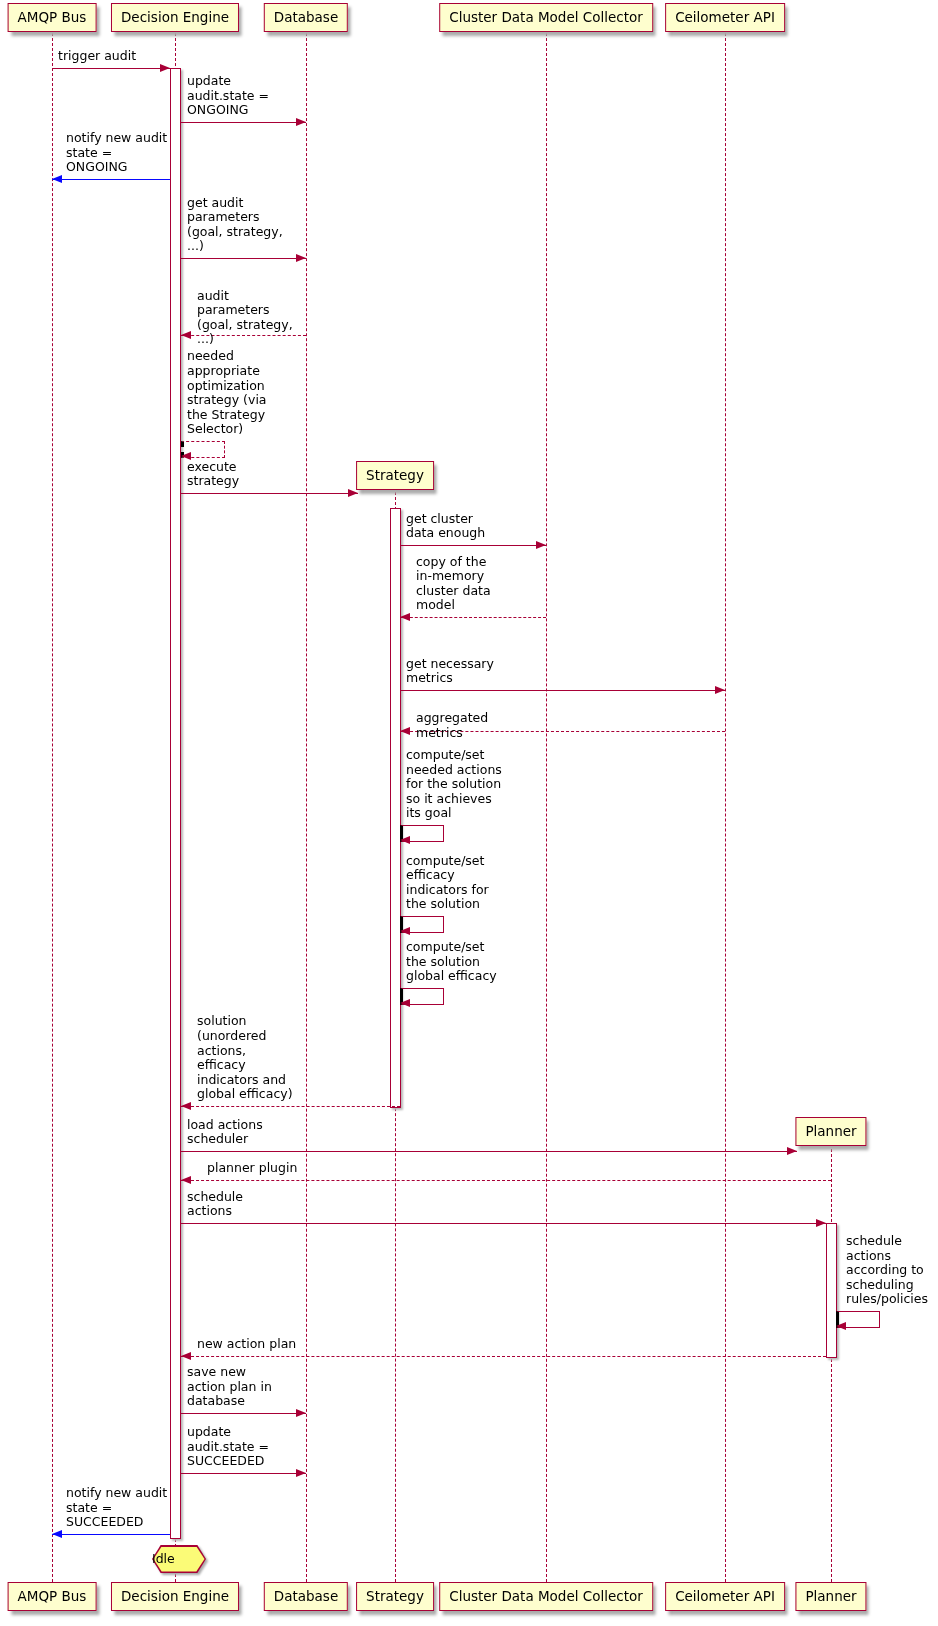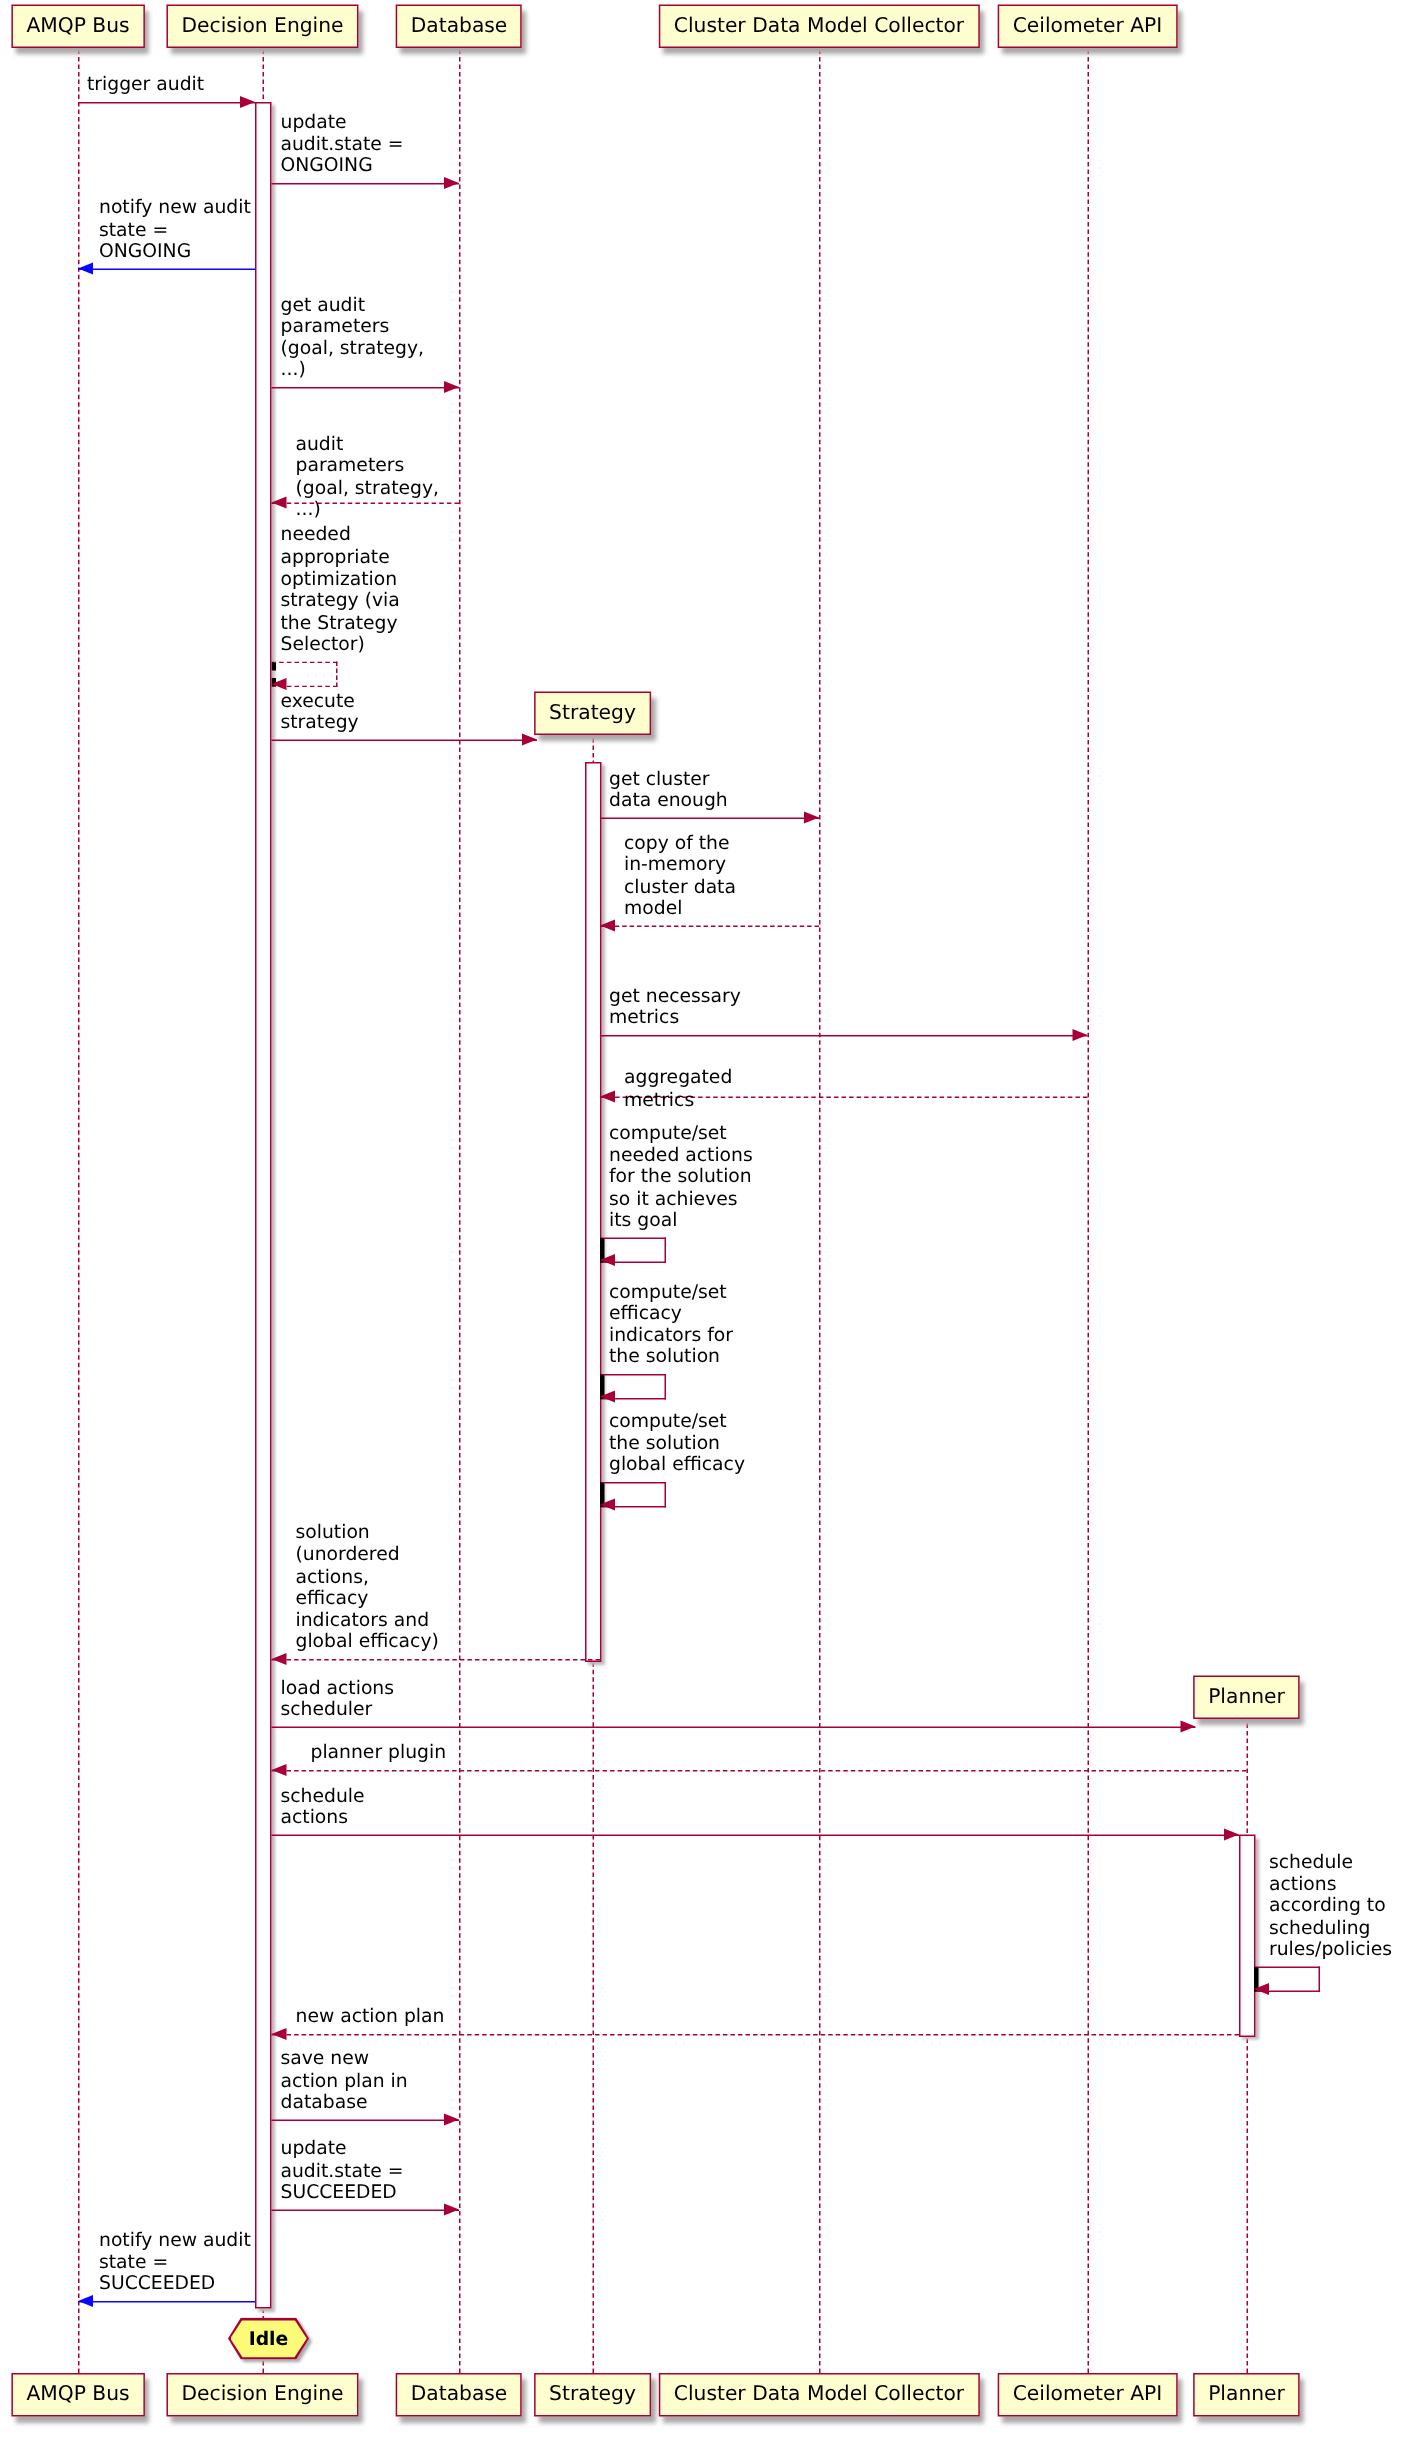--- a/index.html
+++ b/index.html
@@ -31,21 +31,21 @@
   .frag-header-inner{position:absolute;left:0;top:0;width:77px;height:21px;background:#EEEEEE;
     clip-path:polygon(0 0,100% 0,100% 48%,86% 100%,0 100%);
     font-weight:bold;font-size:13px;line-height:20px;padding-left:13px;box-sizing:border-box;}
   .frag-cond{position:absolute;left:99px;top:3px;font-weight:bold;font-size:12.5px;line-height:16px;}
   .hexagon{position:absolute;left:152px;top:1545px;width:54px;height:28px;
     filter:drop-shadow(2px 2px 1px #a9a9a9);}
   .hex-outer{position:absolute;inset:0;background:#A80036;
     clip-path:polygon(16% 0,84% 0,100% 50%,84% 100%,16% 100%,0 50%);}
   .hex-inner{position:absolute;left:1.5px;top:1.5px;width:51px;height:25px;background:#FBFB77;
     clip-path:polygon(16% 0,84% 0,100% 50%,84% 100%,16% 100%,0 50%);}
-  .hex-label{position:absolute;inset:0;text-align:center;font-size:12.5px;line-height:27px;font-weight:bold;}
+  .hex-label{position:absolute;inset:0;text-align:left;font-size:12.5px;line-height:27px;}
 </style>
 </head>
 <body>
 
 <div id="canvas">
   <div id="layer">
       <div class="lifeline" style="left: 52px; top: 33px; height: 1549px;"></div>
       <div class="lifeline" style="left: 175px; top: 33px; height: 1549px;"></div>
       <div class="lifeline" style="left: 306px; top: 33px; height: 1549px;"></div>
       <div class="lifeline" style="left: 395px; top: 492px; height: 1090px;"></div>

